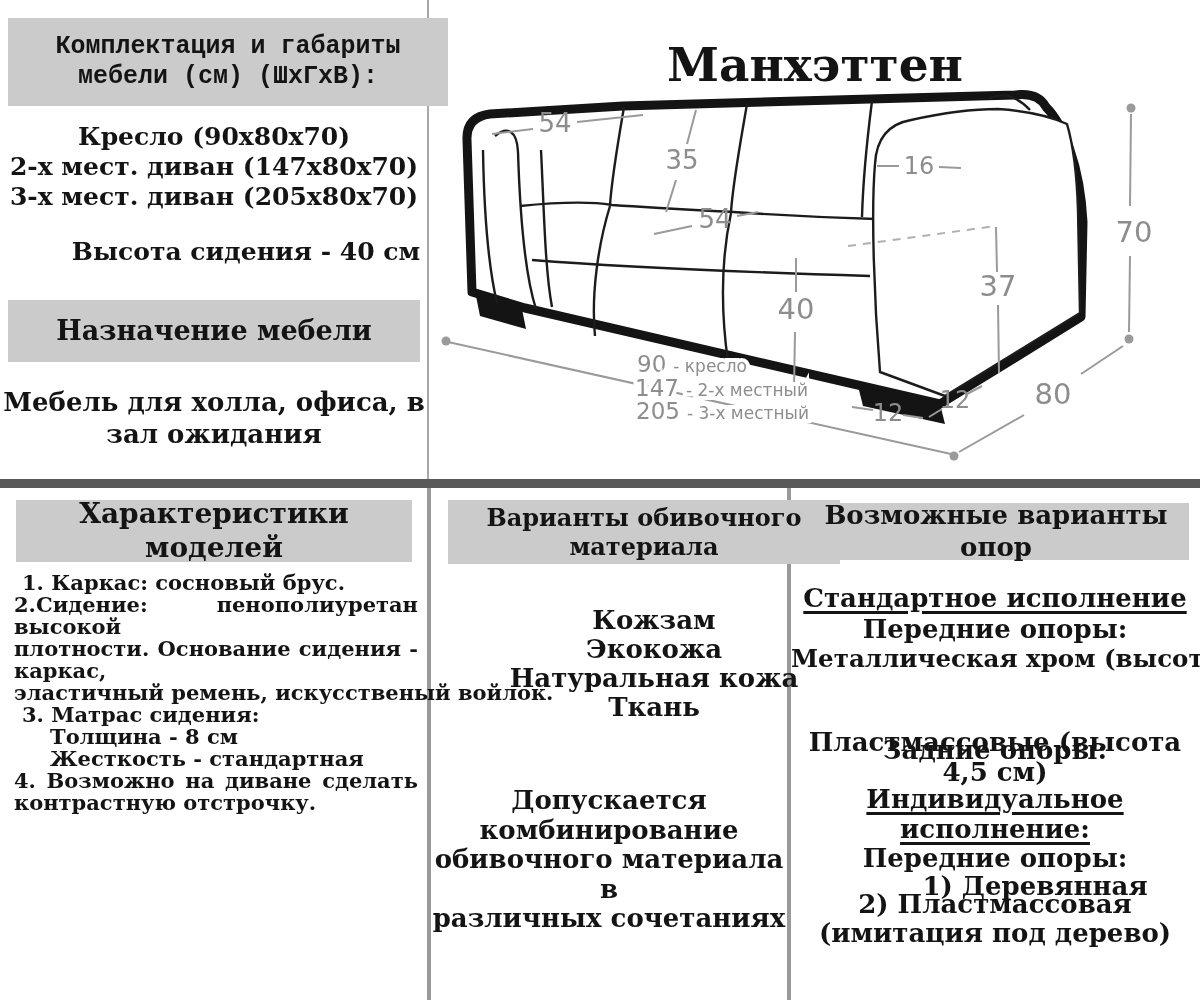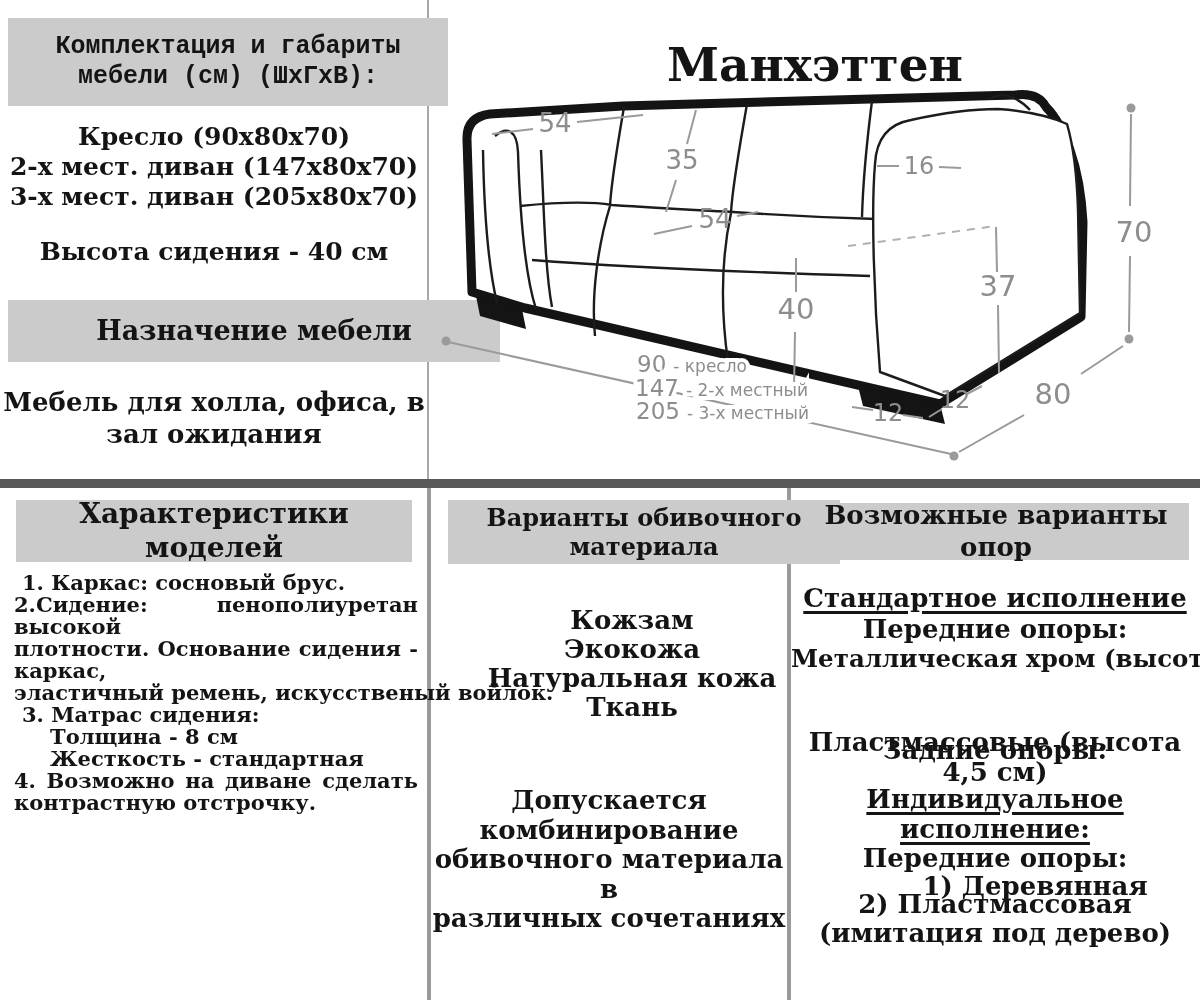--- a/index.html
+++ b/index.html
@@ -8,35 +8,35 @@
   .abs{position:absolute;}
   .divider{position:absolute;background:#9a9a9a;}
   .graybox{position:absolute;background:#cbcbcb;display:flex;align-items:center;justify-content:center;
            text-align:center;font-weight:bold;line-height:1.22;}
   .tc{position:absolute;text-align:center;font-weight:bold;}
   .nowrap{white-space:nowrap;}
   .und{text-decoration:underline;text-decoration-thickness:2.5px;text-underline-offset:4px;}
   
   #box-dims{left:8px;top:18px;width:412px;height:84px;font-size:25px;padding:2px 14px;font-family:Liberation Mono, monospace;}
   #dims-items{left:0;top:122px;width:428px;font-size:25px;line-height:30px;}
-  #seat-height{left:0;top:237px;width:428px;font-size:25px;}
-  #box-purpose{left:8px;top:300px;width:492px;height:62px;font-size:27px;}
+  #seat-height{left:0;top:237px;width:428px;font-size:25px;padding-left:32px;}
+  #box-purpose{left:8px;top:300px;width:412px;height:62px;font-size:27px;}
   #purpose{left:0;top:386px;width:428px;font-size:26px;line-height:32px;}
   
   #title{left:430px;top:14px;width:770px;font-size:47px;line-height:1.05;margin-top:26px;}
   
   #box-specs{left:16px;top:500px;width:396px;height:62px;font-size:28px;}
   #specs{left:14px;top:572px;width:404px;font-size:21px;font-weight:bold;line-height:22px;text-align:left;}
   #specs .line{white-space:nowrap;}
   #specs .just{white-space:normal;text-align:justify;text-align-last:justify;}
   #specs .ind1{padding-left:8px;}
   #specs .ind2{padding-left:36px;}
   
   #box-uph{left:448px;top:500px;width:332px;height:64px;font-size:24px;padding:0 30px;}
-  #materials{left:426px;top:606px;width:412px;font-size:26px;line-height:29px;}
+  #materials{left:448px;top:606px;width:412px;font-size:26px;line-height:29px;}
   #uph-note{left:431px;top:786px;width:356px;font-size:26px;line-height:29.5px;}
   
   #box-sup{left:803px;top:503px;width:386px;height:57px;font-size:26px;}
   .supline{left:791px;width:408px;font-size:26px;margin-top:9px;}
   
   text{font-family:"DejaVu Sans","Liberation Sans",sans-serif;fill:#8d8d8d;}
   .halo{paint-order:stroke;stroke:#ffffff;stroke-width:8px;}
 </style>
 </head>
 <body>

